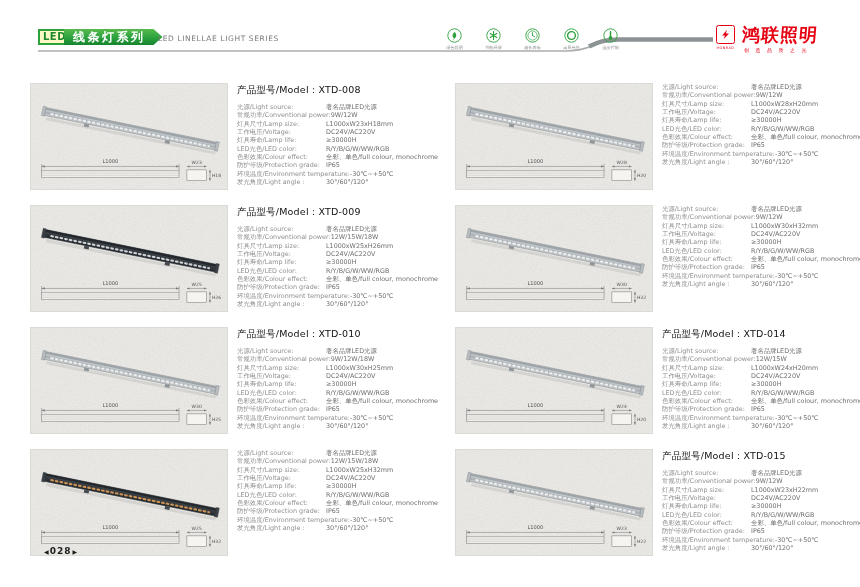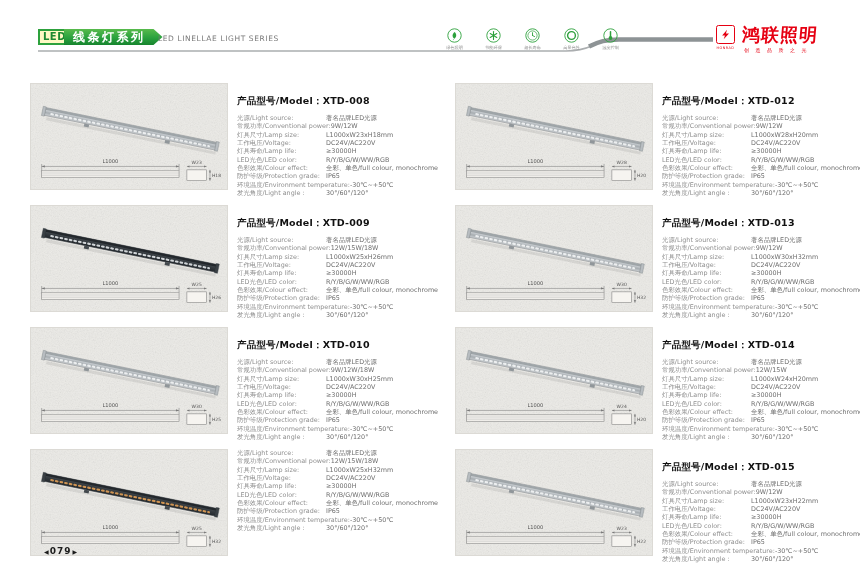--- a/index.html
+++ b/index.html
@@ -35,21 +35,21 @@
   
   .grid {
     position:absolute; left:30px; top:83px;
     display:grid; grid-template-columns:400px 400px; grid-template-rows:repeat(4,107px);
     grid-auto-flow:column; column-gap:25px; row-gap:15px;
   }
   .card { display:flex; gap:9px; }
   .photo { width:198px; height:107px; box-sizing:border-box; border:1px solid #dcdad5; background:#ecebe7; flex:none; }
   .photo svg { display:block; width:100%; height:100%; }
   .specs { width:193px; flex:none; }
-  .model { margin:12px 0 6px; font-size:9.5px; font-weight:bold; color:#111; letter-spacing:.2px; white-space:nowrap; }
+  .model { margin:1px 0 6px; font-size:9.5px; font-weight:normal; color:#111; letter-spacing:.2px; white-space:nowrap; }
   .spec-row { display:flex; font-size:6.4px; line-height:8.35px; }
   .spec-label { min-width:89px; color:#8f8f8f; white-space:nowrap; }
   .spec-value { color:#6e6e6e; white-space:nowrap; }
   
   .page-no { position:absolute; font-size:9px; font-weight:bold; color:#1c1c1c; letter-spacing:1px; display:flex; align-items:center; gap:1px; }
   .page-no .tri { font-size:6px; letter-spacing:0; }
   #pageLeft { left:44px; top:546px; }
   #pageRight { left:804px; top:552px;margin-top:40px; }
 </style>
 </head>
@@ -516,21 +516,20 @@
             <line x1="181.5" y1="87.5" x2="181.5" y2="98.5"></line>
             <path d="M181.5 87.5 l-1 2.6 h2 Z" fill="#7a7a7a" stroke="none"></path>
             <path d="M181.5 98.5 l-1 -2.6 h2 Z" fill="#7a7a7a" stroke="none"></path>
             <text x="80" y="81" text-anchor="middle" font-size="5.2" fill="#555" stroke="none">L1000</text>
             <text x="168" y="81.5" text-anchor="middle" font-size="4.6" fill="#555" stroke="none">W28</text>
             <text x="183.5" y="95" font-size="4.6" fill="#555" stroke="none">H20</text>
           </g>
         </svg>
     </div>
     <div class="specs">
-      <h3 class="model"><span>产品型号/Model：</span><span>XTD-012</span></h3>
       <div class="spec-rows">
           <div class="spec-row">
             <span class="spec-label">光源/Light source:</span>
             <span class="spec-value">著名品牌LED光源</span>
           </div>
           <div class="spec-row">
             <span class="spec-label">常规功率/Conventional power:</span>
             <span class="spec-value">9W/12W</span>
           </div>
           <div class="spec-row">
@@ -600,21 +599,20 @@
             <line x1="181.5" y1="87.5" x2="181.5" y2="98.5"></line>
             <path d="M181.5 87.5 l-1 2.6 h2 Z" fill="#7a7a7a" stroke="none"></path>
             <path d="M181.5 98.5 l-1 -2.6 h2 Z" fill="#7a7a7a" stroke="none"></path>
             <text x="80" y="81" text-anchor="middle" font-size="5.2" fill="#555" stroke="none">L1000</text>
             <text x="168" y="81.5" text-anchor="middle" font-size="4.6" fill="#555" stroke="none">W30</text>
             <text x="183.5" y="95" font-size="4.6" fill="#555" stroke="none">H32</text>
           </g>
         </svg>
     </div>
     <div class="specs">
-      <h3 class="model"><span>产品型号/Model：</span><span>XTD-013</span></h3>
       <div class="spec-rows">
           <div class="spec-row">
             <span class="spec-label">光源/Light source:</span>
             <span class="spec-value">著名品牌LED光源</span>
           </div>
           <div class="spec-row">
             <span class="spec-label">常规功率/Conventional power:</span>
             <span class="spec-value">9W/12W</span>
           </div>
           <div class="spec-row">
@@ -817,20 +815,20 @@
             <span class="spec-label">发光角度/Light angle :</span>
             <span class="spec-value">30°/60°/120°</span>
           </div>
         </div>
     </div>
   </article>
 </main>
 
 <div class="page-no" id="pageLeft">
   <span class="tri">◀</span>
-    <span>079</span>
+    <span>028</span>
     <span class="tri">▶</span>
 </div>
 <div class="page-no" id="pageRight">
   <span class="tri">◀</span>
     <span>050</span>
     <span class="tri">▶</span>
 </div>
 
 </body></html>

